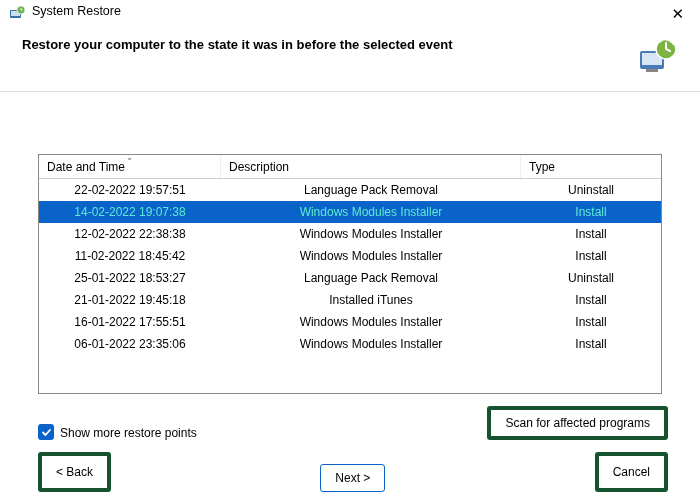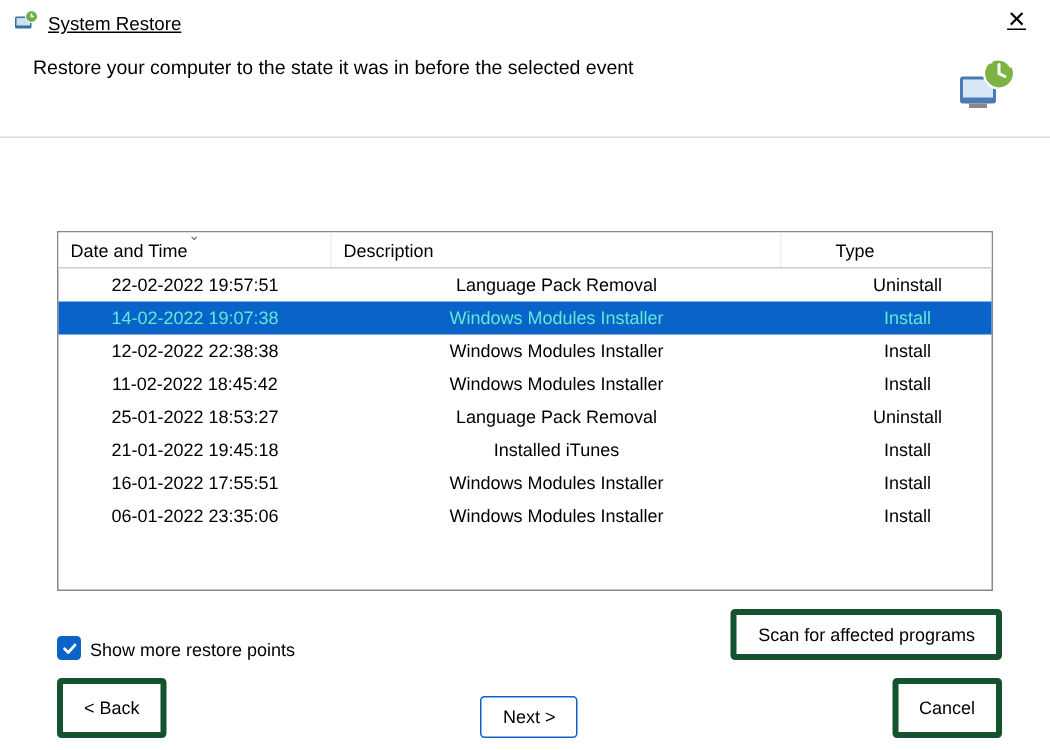--- a/index.html
+++ b/index.html
@@ -1,32 +1,32 @@
 <!DOCTYPE html>
 <html><head>
 <meta charset="utf-8">
 <style>
   * { box-sizing: border-box; font-family: "Segoe UI", Tahoma, sans-serif; }
   body { margin: 0; width: 700px; height: 500px; background: #fff; overflow: hidden; }
-  .titlebar { display: flex; align-items: flex-end; padding: 4px 8px 2px 8px; text-decoration: underline; }
+  .titlebar { display: flex; align-items: flex-start; padding: 4px 8px 2px 8px; }
   .titlebar .ticon { width: 18px; height: 18px; display: inline-flex; align-items: center; justify-content: center; margin-right: 6px; }
   .titlebar .title { font-size: 12.5px; }
   .titlebar .close { margin-left: auto; font-size: 15px; line-height: 15px; padding: 2px 8px; cursor: default; }
   .header-area { padding: 10px 22px 14px 22px; display: flex; align-items: flex-start; }
-  .header-text { font-size: 13px; font-weight: 400; flex: 1; padding-top: 2px; }
+  .header-text { font-size: 13px; font-weight: 700; flex: 1; padding-top: 2px; }
   .bigicon { width: 42px; height: 42px; margin-left: 8px; }
   .divider { height: 1px; background: #ddd; margin: 0; }
   .content { padding: 62px 38px 0 38px; }
   .grid { border: 1px solid #888; width: 100%; height: 240px; }
   .ghead { display: flex; background: #fff; border-bottom: 1px solid #ccc; }
   .ghead .col { font-size: 12px; padding: 5px 8px 4px 8px; border-right: 1px solid #eee; position: relative; }
   .ghead .col .sortglyph { position: absolute; top: -3px; left: 50%; transform: translateX(-50%); font-size: 9px; color: #666; }
   .col-date { width: 182px; }
   .col-desc { width: 300px; }
-  .col-type { flex: 1; border-right: none !important; margin-left: 28px; }
+  .col-type { flex: 1; border-right: none !important; }
   .grow { display: flex; font-size: 12px; text-align: center; }
   .grow .cell { padding: 4px 8px; white-space: nowrap; overflow: hidden; }
   .grow.selected { background: #0a63c9; color: #5eead4; }
   .grow.selected .cell { border-right-color: transparent; }
   .footer-row1 { display: flex; align-items: flex-end; padding: 12px 32px 8px 38px; }
   .chk { width: 16px; height: 16px; border-radius: 3px; background: #0a63c9; display: inline-flex; align-items: center; justify-content: center; margin-right: 6px; }
   .chk svg { display: block; }
   .chklabel { font-size: 12px; }
   .scanbtn { margin-left: auto; }
   .btn { font-size: 12px; padding: 6px 14px; border: 4px solid #14532d; background: #fff; border-radius: 3px; cursor: default; }

